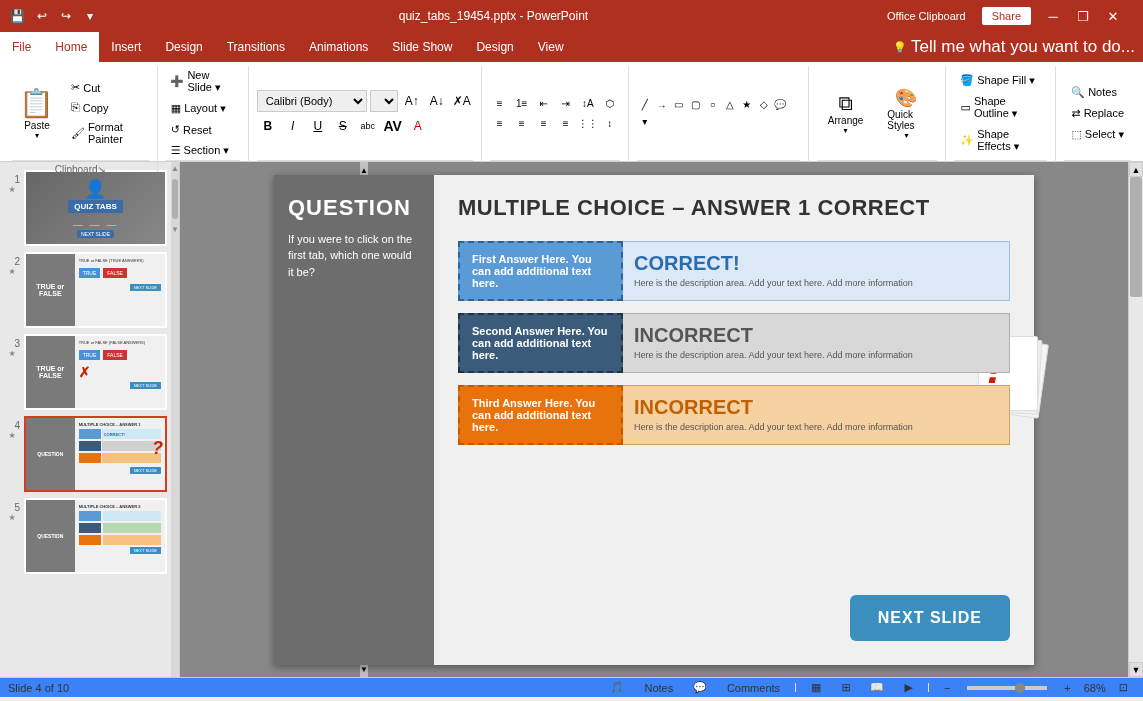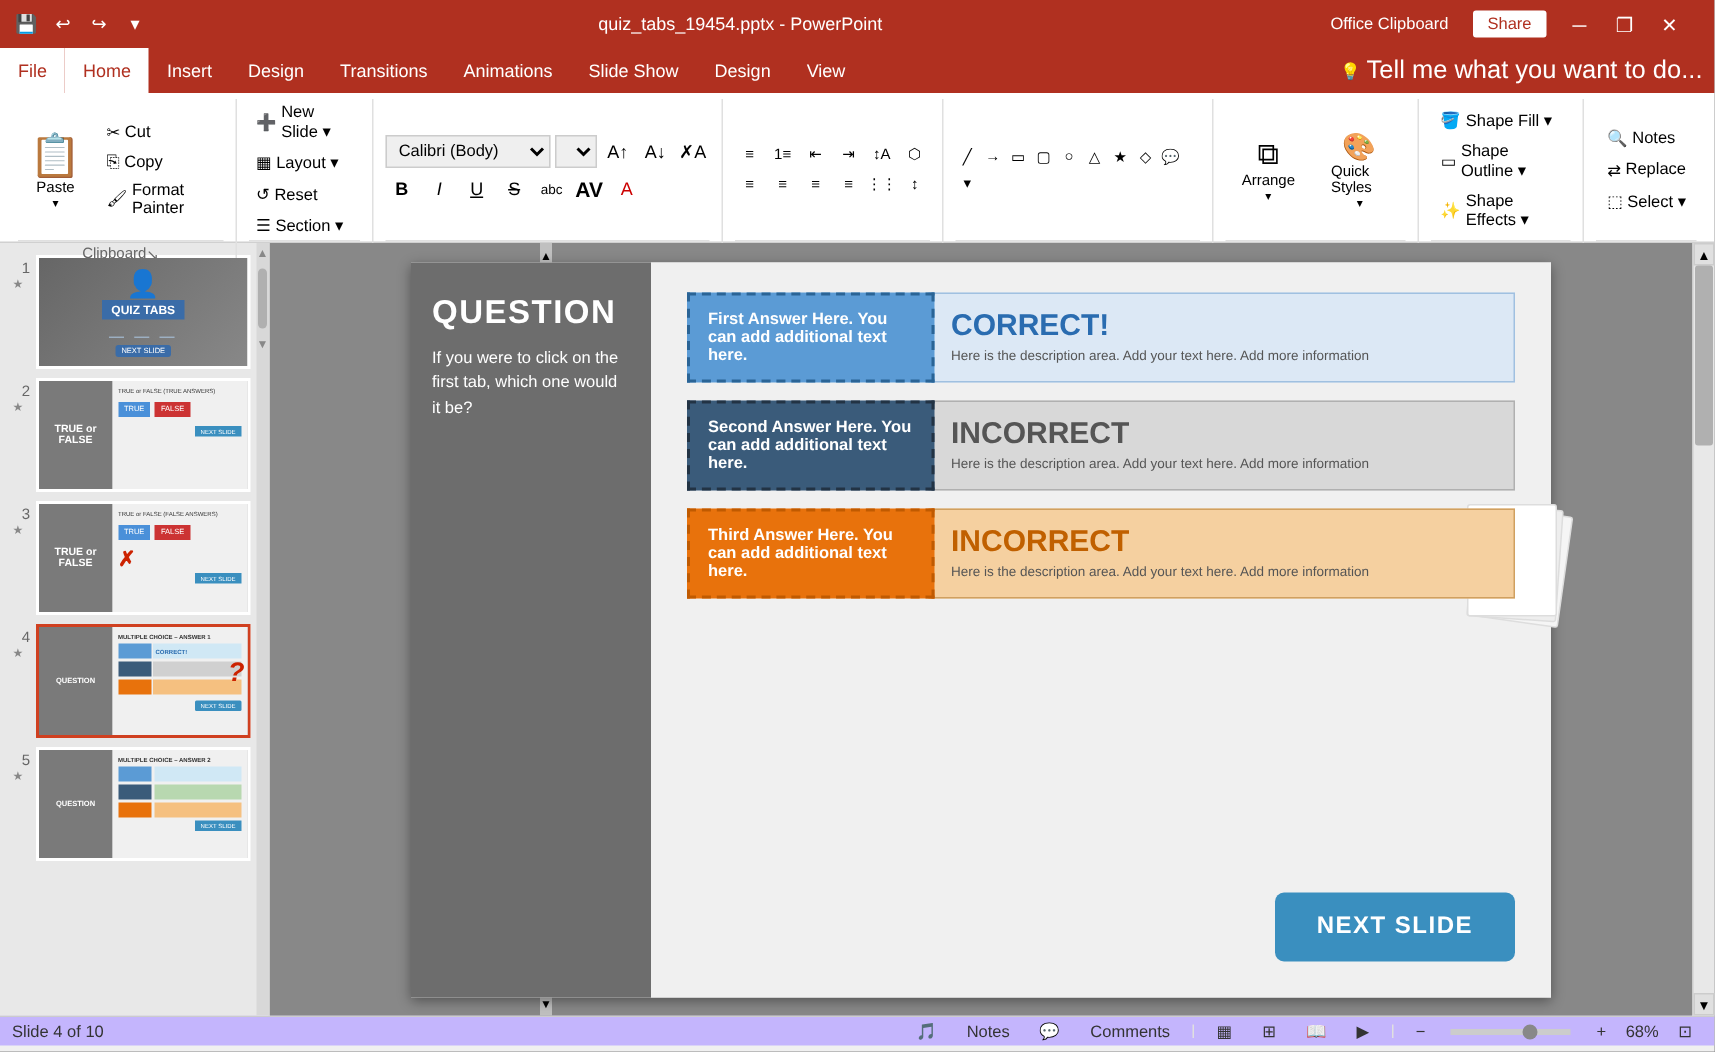--- a/index.html
+++ b/index.html
@@ -380,21 +380,21 @@
       padding: 14px 28px;
       border-radius: 6px;
       cursor: pointer;
       letter-spacing: 1px;
       border: none;
     }
 
     
     #statusbar {
       height: 20px;
-      background: #c4b5fd;
+      background: #3b82f6;
       border-top: 1px solid #ccc;
       display: flex;
       align-items: center;
       padding: 0 8px;
       font-size: 11px;
       color: #333;
     }
     .status-left { display: flex; align-items: center; gap: 8px; }
     .status-right { margin-left: auto; display: flex; align-items: center; gap: 6px; }
     .status-btn {
@@ -927,20 +927,21 @@
     </div>
 
     <div class="slide-canvas">
 
       <div class="question-panel">
         <div class="question-label">QUESTION</div>
         <div class="question-text">If you were to click on the first tab, which one would it be?</div>
       </div>
 
       <div class="answer-panel">
+        <div class="answer-title">MULTIPLE CHOICE – ANSWER 1 CORRECT</div>
 
         <div class="answer-row">
           <div class="answer-box blue">
             <span>First Answer Here. You can add additional text here.</span>
           </div>
           <div class="answer-result correct-bg">
             <div class="result-label correct">CORRECT!</div>
             <div class="result-desc">Here is the description area. Add your text here. Add more information</div>
           </div>
         </div>

